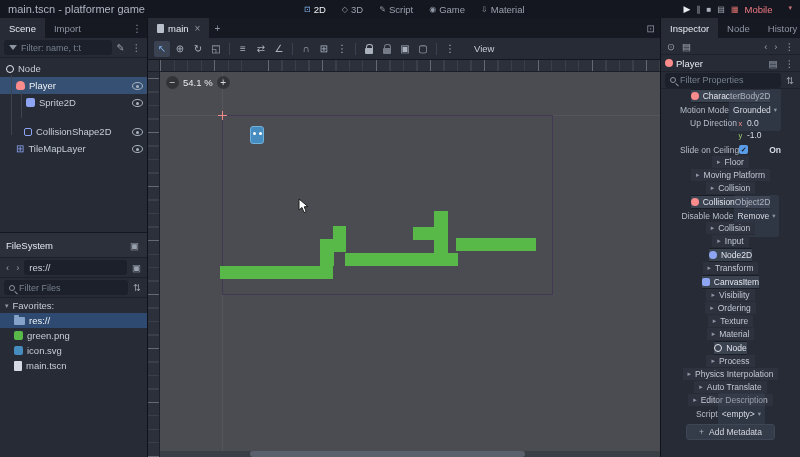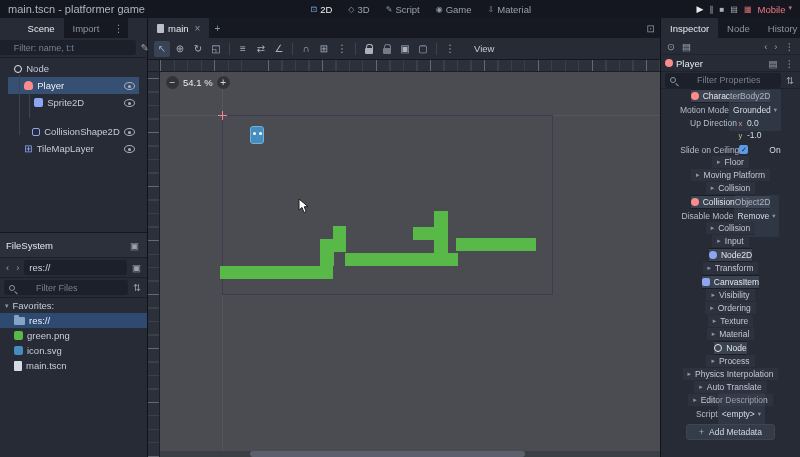--- a/index.html
+++ b/index.html
@@ -12,43 +12,43 @@
   .tb-title { color:#aeb5c2; font-size:11px; white-space:nowrap; }
   .tb-modes { display:flex; margin:0 auto; height:100%; }
   .mode { display:flex; align-items:center; gap:3px; padding:0 8px; color:#99a0ad; font-size:9.5px; cursor:default; }
   .mode.active { color:#eef1f5; }
   .mode .mi { font-size:8px; color:#8d94a2; }
   .mode.active .mi { color:#7fb3ef; }
   .tb-run { display:flex; align-items:center; gap:6px; }
   .ri { font-size:8px; color:#aab1bd; }
   .ri.play { color:#e8ebf0; font-size:9px; }
   .ri.red { color:#e2736f; }
-  .profile { display:flex; align-items:flex-start; gap:3px; color:#f07a85; font-size:9.5px; }
+  .profile { display:flex; align-items:flex-start; gap:16px; color:#f07a85; font-size:9.5px; }
   .profile .chev { font-size:7px; color:#c76f7b; }
 
   
   .main { flex:1; display:flex; min-height:0; }
   .leftcol { width:148px; flex:none; display:flex; flex-direction:column; border-right:1px solid #0f1218; }
   .centercol { flex:1; display:flex; flex-direction:column; min-width:0; }
   .rightcol { width:140px; flex:none; display:flex; flex-direction:column; background:#262b36; border-left:1px solid #0f1218; overflow:hidden; }
 
   
   .tabstrip { height:20px; flex:0 0 20px; background:#161922; display:flex; align-items:stretch; }
   .tab { display:flex; align-items:center; gap:4px; padding:0 9px; font-size:9.5px; color:#8d94a2; }
   .tab.active { background:#262b36; color:#e6eaf0; }
   .strip-icon { display:flex; align-items:center; padding:0 5px; color:#8d94a2; font-size:10px; }
   .strip-icon.right { margin-left:auto; }
   .tab .close { color:#8d94a2; font-size:10px; margin-left:2px; }
 
   
   .dock { background:#262b36; display:flex; flex-direction:column; }
-  .scene-dock { height:214px; flex:none;align-items:center; }
+  .scene-dock { height:214px; flex:none; }
   .fs-dock { flex:1; min-height:0; }
   .toolrow { height:20px; flex:0 0 20px; display:flex; align-items:center; gap:3px; padding:0 4px; border-bottom:1px solid #1b1f28; }
-  .search { flex:1; display:flex; align-items:center; gap:21px; background:#1b202a; border-radius:3px; height:15px; padding:0 5px; min-width:0; }
+  .search { flex:1; display:flex; align-items:center; gap:4px; background:#1b202a; border-radius:3px; height:15px; padding:0 5px; min-width:0; }
   .search input { flex:1; min-width:0; background:transparent; border:0; outline:0; color:#cfd5e0; font-size:9px; font-family:inherit; }
   .search input::placeholder { color:#78808f; }
   .icon-btn { color:#9aa1ae; font-size:9.5px; padding:0 2px; flex:none; }
 
   
   .i-search { width:6px; height:6px; border:1px solid #8d94a2; border-radius:50%; position:relative; flex:none; }
   .i-search::after { content:""; position:absolute; left:5px; top:5px; width:4px; height:1px; background:#8d94a2; transform:rotate(45deg); transform-origin:0 0; }
   .i-funnel { width:0; height:0; border-left:4px solid transparent; border-right:4px solid transparent; border-top:5px solid #8d94a2; flex:none; }
   .i-eye { width:11px; height:8px; border:1px solid #aab1bd; border-radius:50%; position:relative; margin-left:auto; margin-right:4px; flex:none; }
   .i-eye::after { content:""; position:absolute; left:3px; top:2px; width:3px; height:3px; background:#aab1bd; border-radius:50%; }
@@ -131,21 +131,21 @@
   .irow { height:13px; flex:0 0 13px; display:flex; align-items:center; padding:0 4px; font-size:8.5px; color:#b6bdc9; }
   .plabel { white-space:nowrap; overflow:hidden; text-overflow:ellipsis; }
   .dd { margin-left:auto; display:flex; align-items:center; gap:3px; color:#d9dde5; background:rgba(70,78,94,.35); padding:16px 4px; border-radius:2px; flex:none; }
   .dd .chev { font-size:6.5px; color:#8d94a2; }
   .irow.tall { height:27px; flex:0 0 27px; align-items:flex-start; padding-top:2px; }
   .vec { margin-left:auto; display:flex; flex-direction:column; gap:2px; }
   .vrow { display:flex; align-items:center; gap:3px; justify-content:flex-end; }
   .ax { font-size:7.5px; width:7px; text-align:center; }
   .ax.x { color:#f28b8b; } .ax.y { color:#9ed16f; }
   .vval { color:#d9dde5; min-width:24px; }
-  .chkwrap { margin-left:auto; display:flex; align-items:center; gap:21px; color:#d9dde5; }
+  .chkwrap { margin-left:auto; display:flex; align-items:center; gap:21px; color:#d9dde5;font-weight:bold; }
   .chk { width:9px; height:9px; border-radius:2px; background:#5b9ce8; color:#16202e; font-size:7px; line-height:9px; text-align:center; }
   .chk::after { content:"✓"; }
   .meta-row { display:flex; justify-content:center; padding:4px 0; }
   .meta { display:flex; align-items:center; gap:5px; background:#343b49; border:1px solid #3e4554; color:#d6dae2; font-size:8.5px; border-radius:3px; padding:2px 12px; font-family:inherit; }
   .meta .plus { color:#aab1bd; }
 
   
   .bottombar { height:17px; flex:0 0 17px; background:#14171f; display:flex; align-items:center; gap:13px; padding:0 10px 0 156px; font-size:9.5px; color:#a7aeba; border-top:1px solid #0f1218; }
   .err-dot { width:7px; height:7px; border-radius:50%; background:#e25f5f; margin-right:-8px; flex:none; }
   .version { margin-left:auto; display:flex; align-items:center; gap:4px; color:#8d94a2; }

